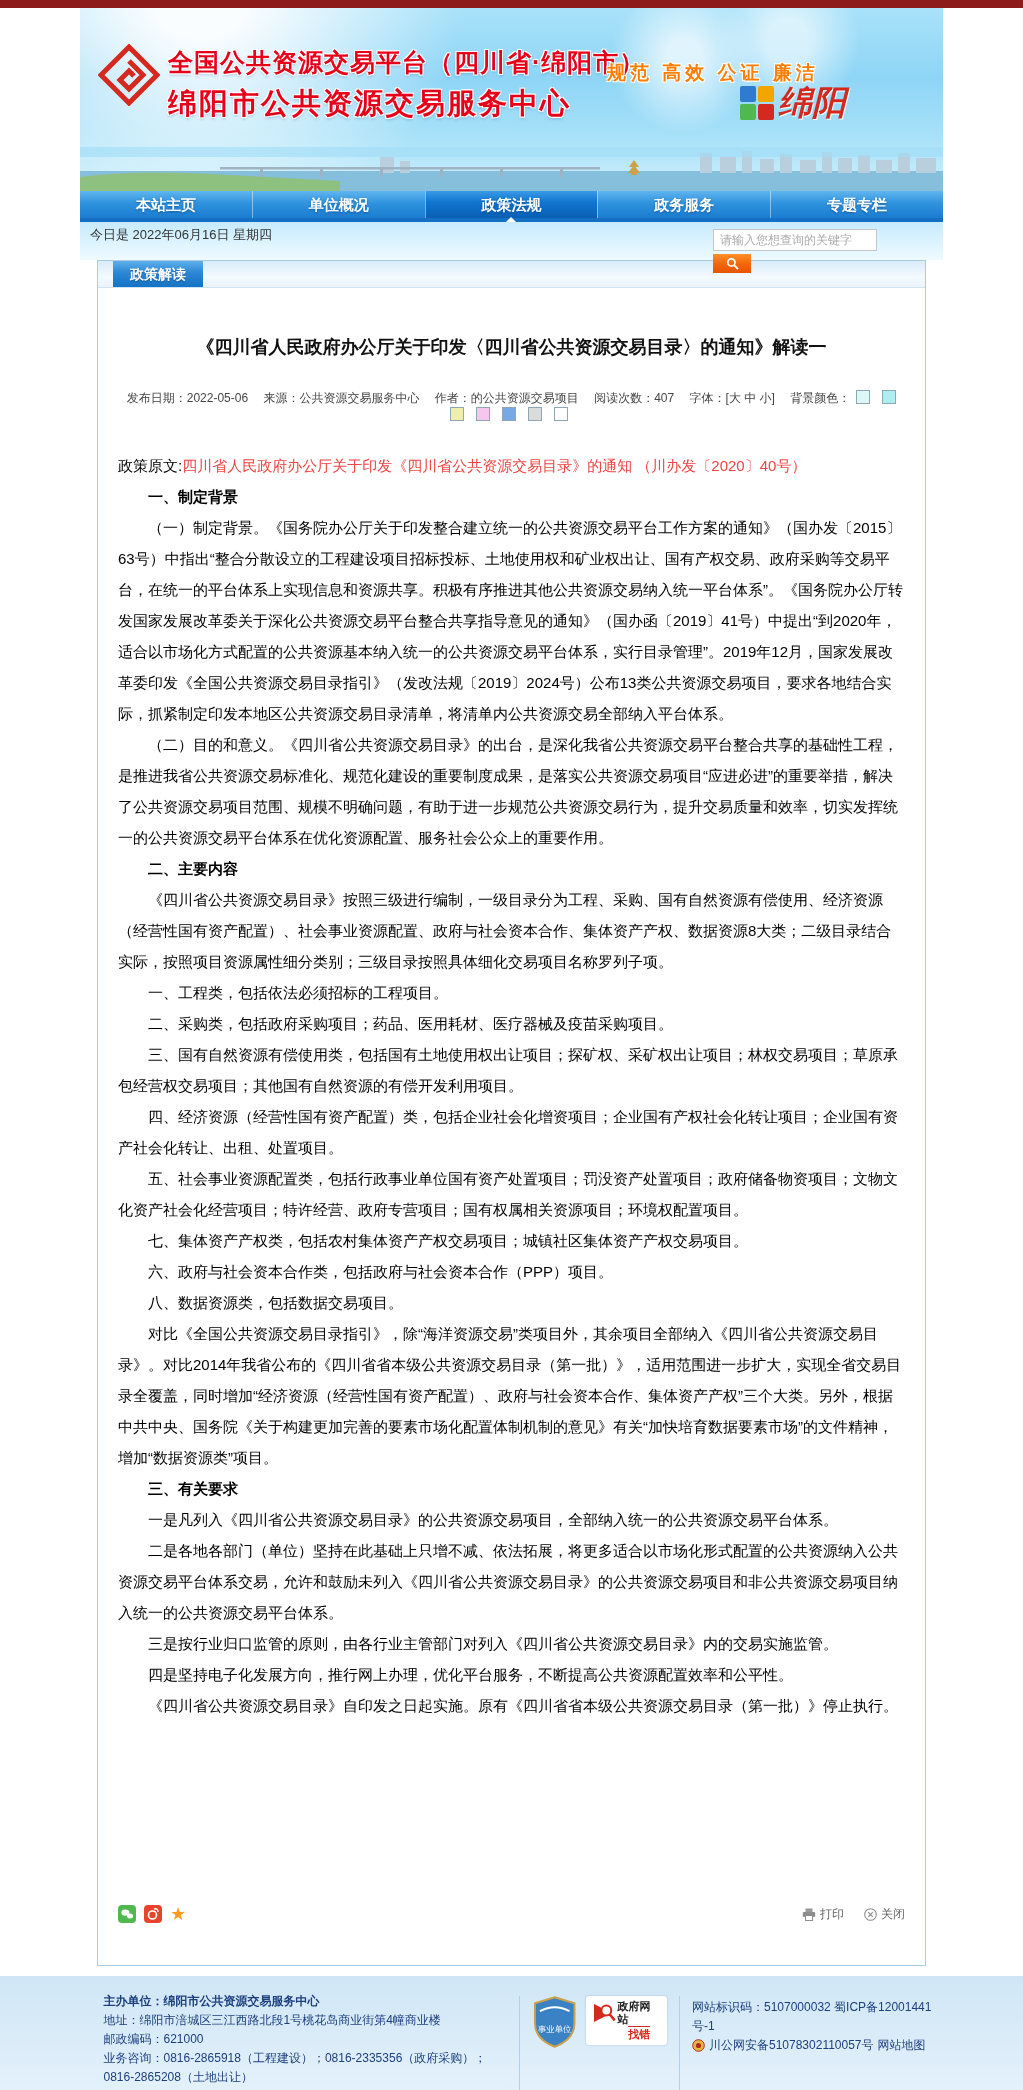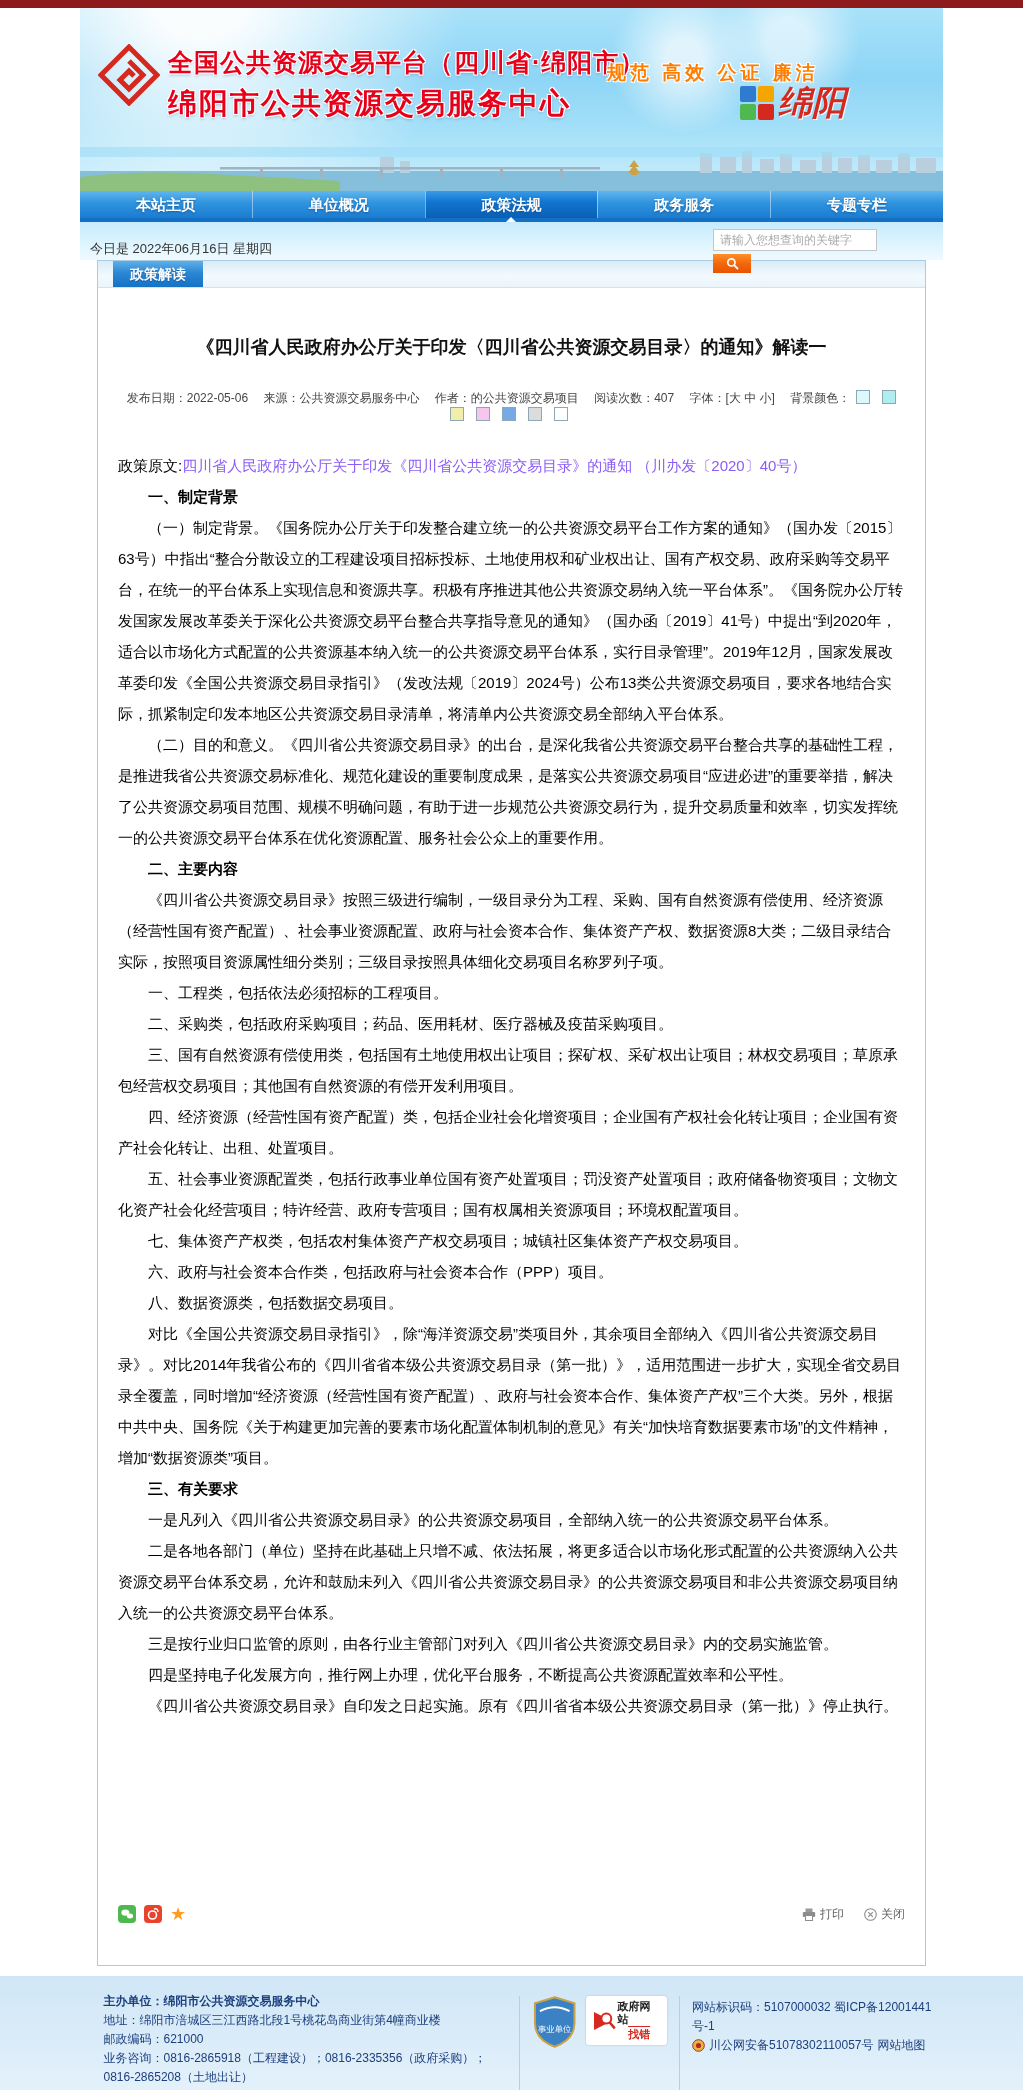--- a/index.html
+++ b/index.html
@@ -37,21 +37,21 @@
     border-bottom:4px solid #1470c4;position:relative;}
   .nav-item{flex:1;text-align:center;line-height:27px;color:#fff;font-size:15px;font-weight:bold;
     cursor:pointer;position:relative;text-shadow:0 1px 2px rgba(0,60,120,.55);}
   .nav-item + .nav-item{border-left:1px solid rgba(255,255,255,.45);}
   .nav-item.active{background:linear-gradient(180deg,#3a9ae6 0%,#1176d0 40%,#0a5fb4 100%);text-align:center;}
   .nav-item.active::after{content:"";position:absolute;left:50%;margin-left:-5px;bottom:-4px;
     border-left:5px solid transparent;border-right:5px solid transparent;border-bottom:5px solid #fff;}
 
   
   .datebar{height:38px;background:linear-gradient(180deg,#c6ebfd 0%,#e3f6ff 70%,#effaff 100%);position:relative;}
-  .date-text{position:absolute;left:10px;top:18px;font-size:13px;color:#333;}
+  .date-text{position:absolute;left:10px;top:4px;font-size:13px;color:#333;}
   .search-box{position:absolute;top:7px;right:66px;z-index:6;}
   .search-input{width:150px;height:20px;border:1px solid #c6c6c6;background:#fff;font-size:12px;
     color:#333;padding:0 6px;outline:none;}
   .search-input::placeholder{color:#aaa;}
   .search-btn{display:block;margin-top:3px;width:38px;height:19px;border:none;cursor:pointer;
     background:linear-gradient(180deg,#ff8f2a 0%,#f2640a 55%,#e85500 100%);
     display:flex;align-items:center;justify-content:center;}
 
   
   .panel{margin:0 17px;border:1px solid #a9cce3;background:#fff;min-height:1706px;
@@ -64,38 +64,38 @@
   .article{flex:1;display:flex;flex-direction:column;padding:0 20px;}
   .art-title{margin-top:46px;text-align:center;font-size:18px;font-weight:bold;color:#111;line-height:26px;}
   .art-meta{margin-top:30px;text-align:center;font-size:12px;color:#454545;}
   .art-meta span{margin:0 6px;}
   .swatch{display:inline-block;width:12px;height:12px;border:1px solid #8fa6b5;margin:0 2px;
     vertical-align:-2px;cursor:pointer;}
   .art-body{margin-top:28px;font-size:15px;line-height:31px;color:#000;}
   .para{margin:0;text-indent:2em;}
   .para.heading{font-weight:bold;}
   .para.source{text-indent:0;}
-  .doclink{color:#8b5cf6;text-decoration:none;cursor:pointer;}
+  .doclink{color:#ef4444;text-decoration:none;cursor:pointer;}
   .share-row{margin-top:auto;padding:20px 0 42px;display:flex;align-items:center;justify-content:space-between;}
   .share-icons{display:flex;gap:8px;align-items:center;}
   .share-icons .icon{cursor:pointer;display:inline-flex;}
   .star-ic{color:#ff9c1e;font-size:18px;line-height:18px;cursor:pointer;}
   .pc-links{display:flex;gap:20px;font-size:12px;color:#666;}
   .pc-item{display:inline-flex;align-items:center;gap:4px;cursor:pointer;}
 
   
   .footer{margin-top:10px;background:linear-gradient(180deg,#d0e6f6 0%,#e0effa 55%,#eef7fd 100%);
     padding:16px 0 26px;}
   .footer-inner{width:880px;margin:0 auto;display:flex;align-items:flex-start;
     color:#1c3f7e;font-size:12px;line-height:19px;}
   .f-left{width:408px;padding-left:32px;}
   .f-host{font-weight:bold;}
   .f-div{width:1px;align-self:stretch;background:#b5cfe6;margin:4px 12px 0 12px;}
   .f-badges{display:flex;gap:8px;align-items:flex-start;padding-top:4px;}
-  .finderr{background:#fff;border-radius:3px;padding:4px 6px;display:flex;align-items:center;gap:0;
+  .finderr{background:#fff;border-radius:3px;padding:4px 6px;display:flex;gap:0;
     box-shadow:0 0 2px rgba(0,50,110,.25);cursor:pointer;}
   .fe-text{display:flex;flex-direction:column;align-items:center;line-height:13px;}
   .fe1{color:#222;font-weight:bold;font-size:11px;}
   .fe2{color:#d5281e;font-weight:bold;font-size:11px;border-top:1px solid #d5281e;padding-top:1px;}
   .f-right{padding-top:6px;}
   .f-line{display:flex;align-items:center;gap:4px;}
   .f-link{cursor:pointer;}
 </style>
 </head>
 <body>

